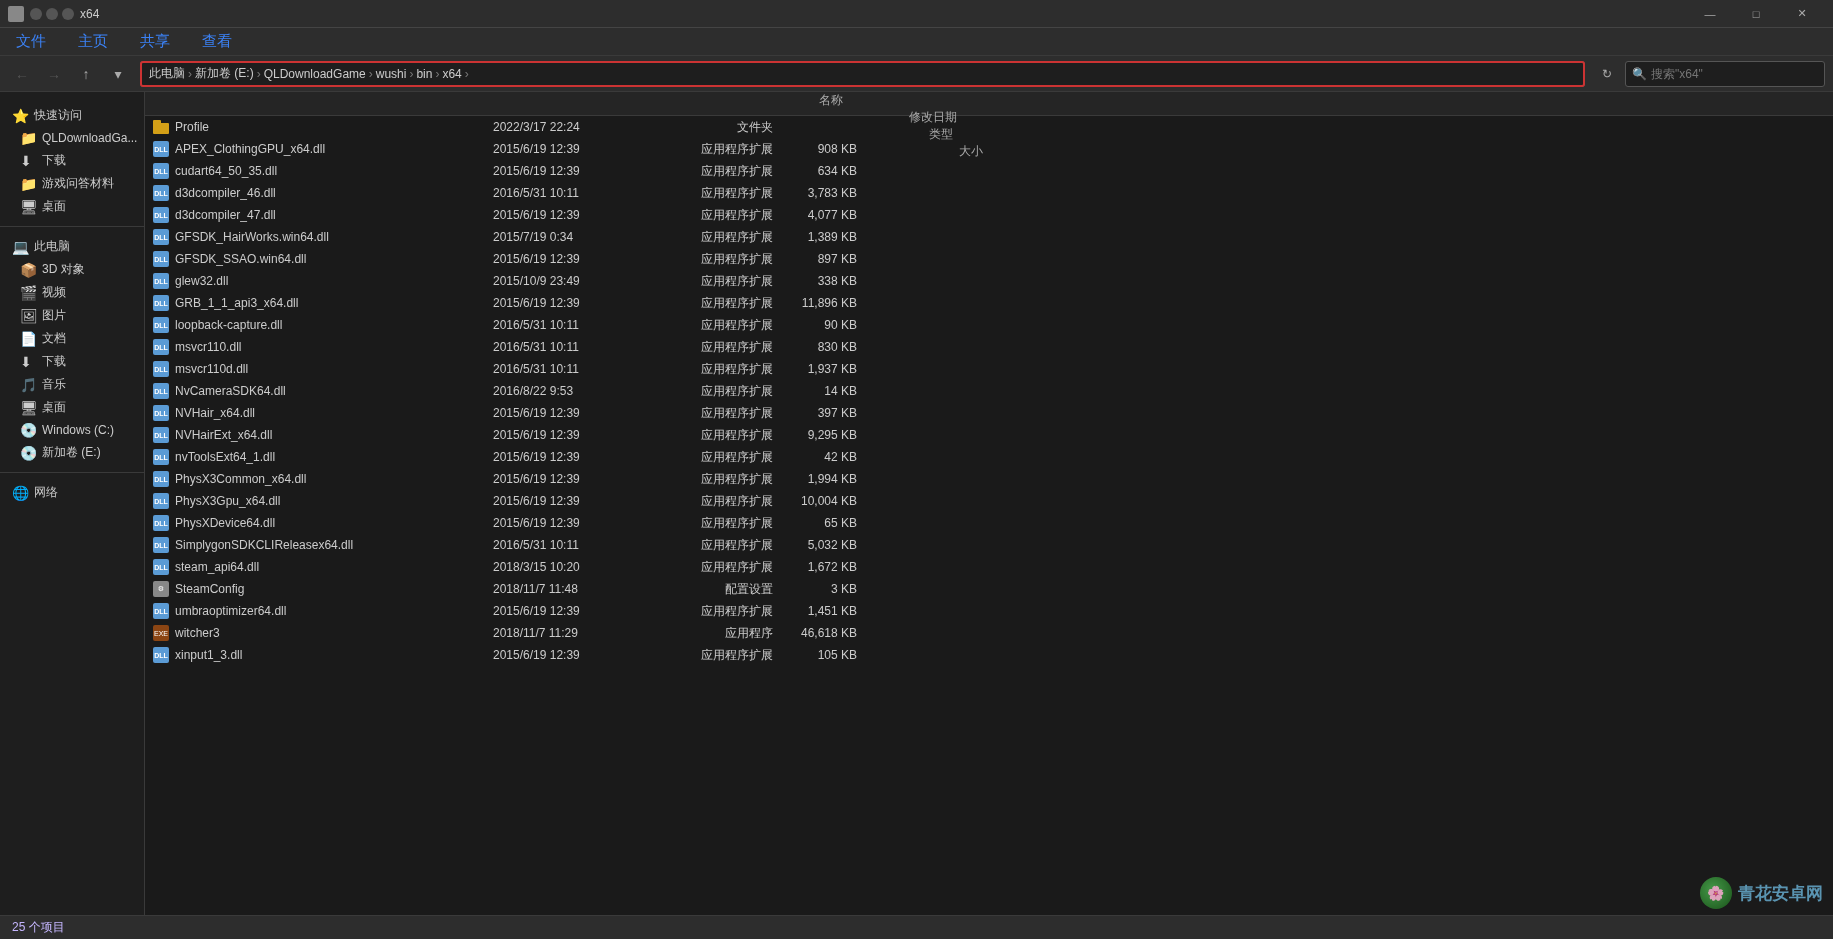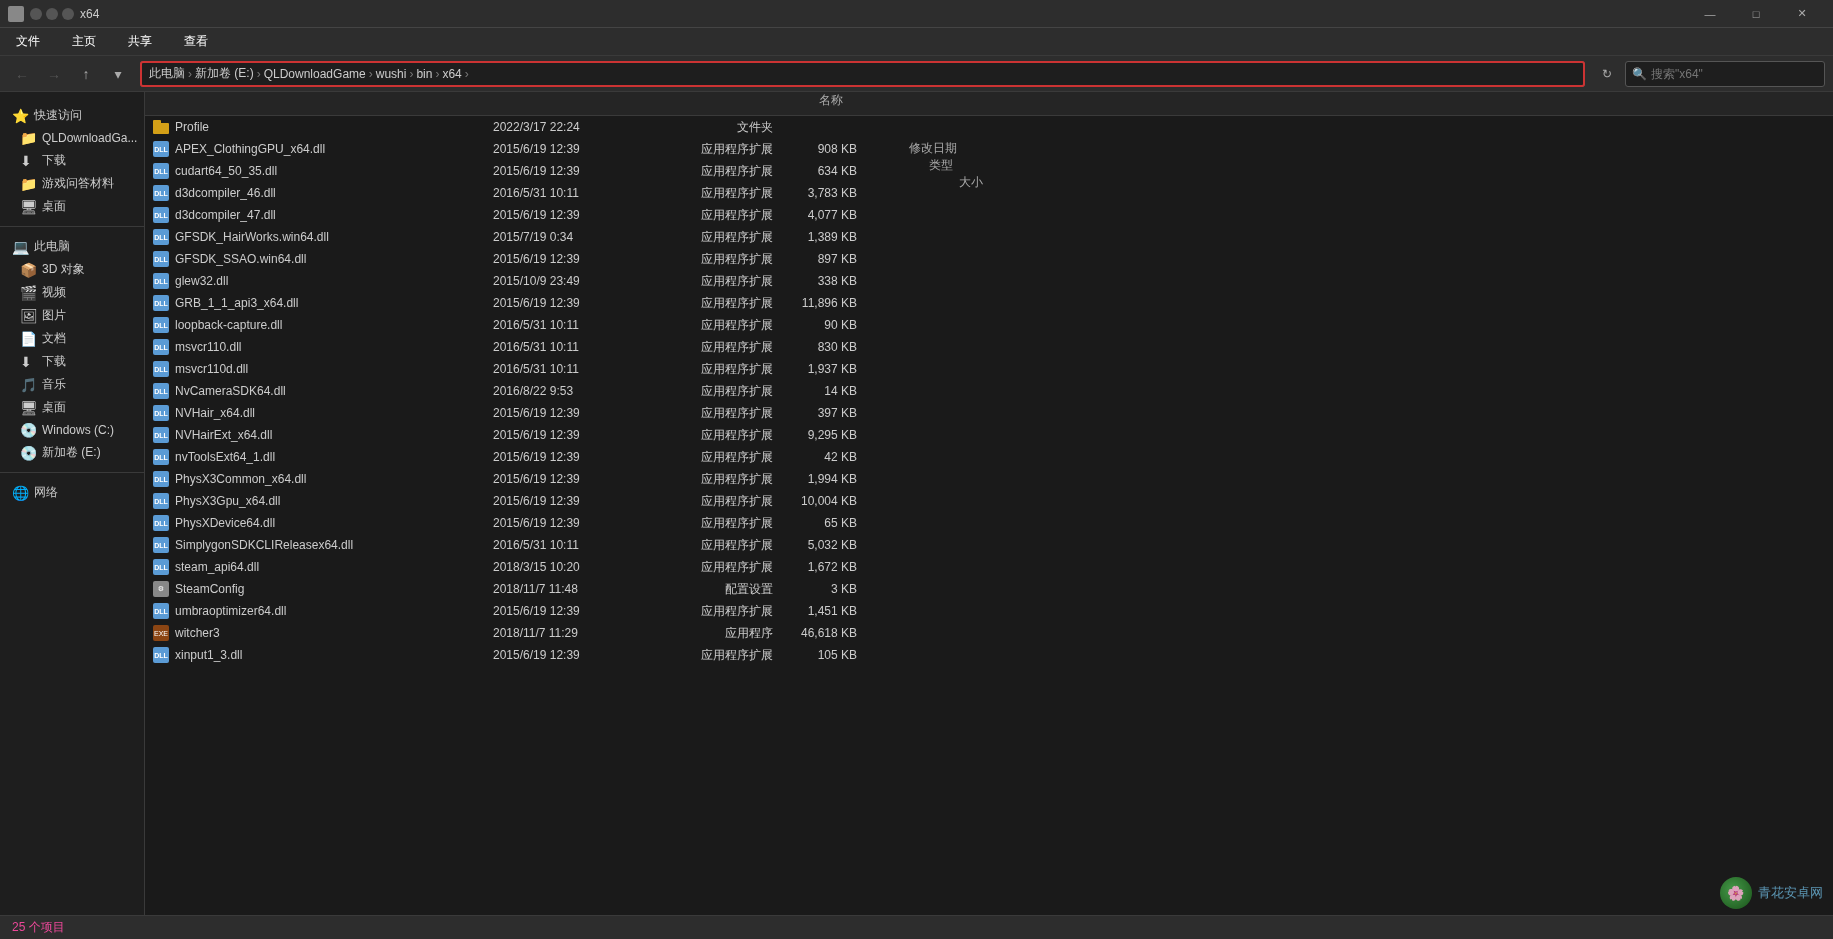--- a/index.html
+++ b/index.html
@@ -68,22 +68,22 @@
     .ribbon-bar {
       background: #2d2d2d;
       height: 28px;
       display: flex;
       align-items: center;
       padding: 0 8px;
       border-bottom: 1px solid #3a3a3a;
       gap: 16px;
     }
     .ribbon-item {
-      color: #ffffff;
-      font-size: 12px;
+      color: #3b82f6;
+      font-size: 15px;
       padding: 4px 8px;
       cursor: pointer;
     }
 
     
     .toolbar {
       background: #2d2d2d;
       height: 36px;
       display: flex;
       align-items: center;
@@ -221,21 +221,21 @@
       flex-shrink: 0;
       flex-direction: column;
     }
     .col-header {
       color: #aaa;
       font-size: 12px;
       cursor: pointer;
       user-select: none;
     }
     .col-name { width: 340px; }
-    .col-date { width: 160px; margin-top: 31px; }
+    .col-date { width: 160px; }
     .col-type { width: 120px; }
     .col-size { width: 100px; margin-left: 40px; }
 
     
     .file-list {
       flex: 1;
       overflow-y: auto;
       padding: 0 0 8px 0;
     }
     .file-row {
@@ -331,21 +331,21 @@
 
     
     .status-bar {
       height: 24px;
       background: #2d2d2d;
       border-top: 1px solid #3a3a3a;
       display: flex;
       align-items: center;
       padding: 0 12px;
       font-size: 12px;
-      color: #ec4899;
+      color: #c4b5fd;
       position: absolute;
       bottom: 0;
       left: 0;
       right: 0;
     }
 
     
     .watermark {
       position: absolute;
       bottom: 30px;
@@ -360,23 +360,23 @@
       height: 32px;
       border-radius: 50%;
       background: radial-gradient(circle at 40% 40%, #4caf50, #1a5c1a);
       display: flex;
       align-items: center;
       justify-content: center;
       font-size: 14px;
       color: white;
     }
     .watermark-text {
-      font-size: 13px;
+      font-size: 17px;
       color: #6ac;
-      font-weight: normal;
+      font-weight: bold;
     }
 
     
     ::-webkit-scrollbar { width: 6px; }
     ::-webkit-scrollbar-track { background: #1a1a1a; }
     ::-webkit-scrollbar-thumb { background: #444; border-radius: 3px; }
   </style>
 </head>
 <body>
 

